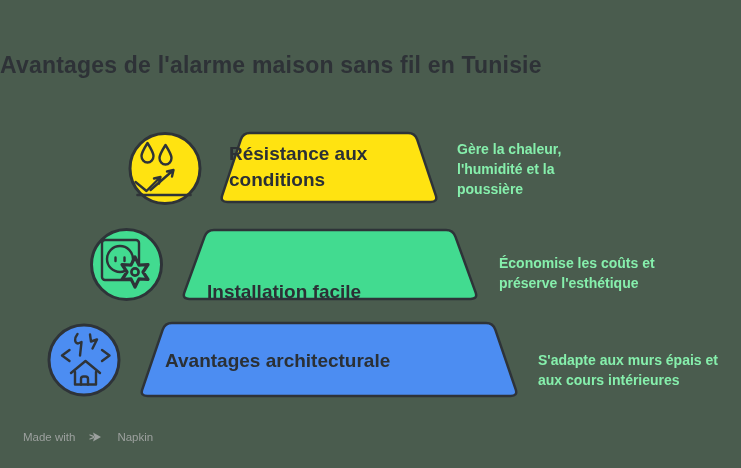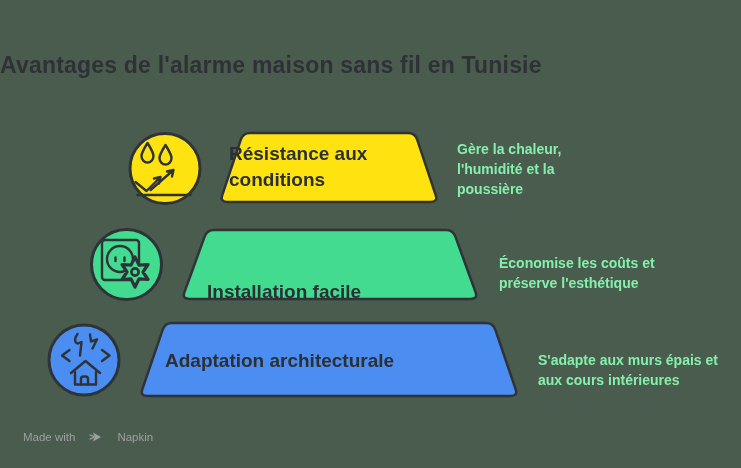--- a/index.html
+++ b/index.html
@@ -74,21 +74,21 @@
     <path stroke-width="2.4" d="M24.5 50.5 L39 38.5 L53.5 50.5"></path>
     <path stroke-width="2.4" d="M28.5 49.5 V62 H49.5 V49.5"></path>
     <path stroke-width="2.4" d="M34.5 62 V56.5 Q34.5 54 37 54 H39 Q41.5 54 41.5 56.5 V62"></path>
   </g>
 </svg>
 
 <div class="abs title">Avantages de l'alarme maison sans fil en Tunisie</div>
 
 <div class="abs heading heading-1">Résistance aux conditions</div>
 <div class="abs heading heading-2">Installation facile</div>
-<div class="abs heading heading-3">Adaptation architecturale</div>
+<div class="abs heading heading-3">Avantages architecturale</div>
 
 <div class="abs desc desc-1">Gère la chaleur, l'humidité et la poussière</div>
 <div class="abs desc desc-2">Économise les coûts et préserve l'esthétique</div>
 <div class="abs desc desc-3">S'adapte aux murs épais et aux cours intérieures</div>
 
 <div class="abs footer">
   <span>Made with</span>
   <svg width="14" height="14" viewBox="0 0 14 14">
     <path d="M4 2.5 L12 7 L4 11.5 L5.5 7 Z" fill="#9CA09E"></path>
     <path d="M1 5 L4.5 6.4 M1 9 L4.5 7.6" stroke="#9CA09E" stroke-width="1.3" stroke-linecap="round" fill="none"></path>

